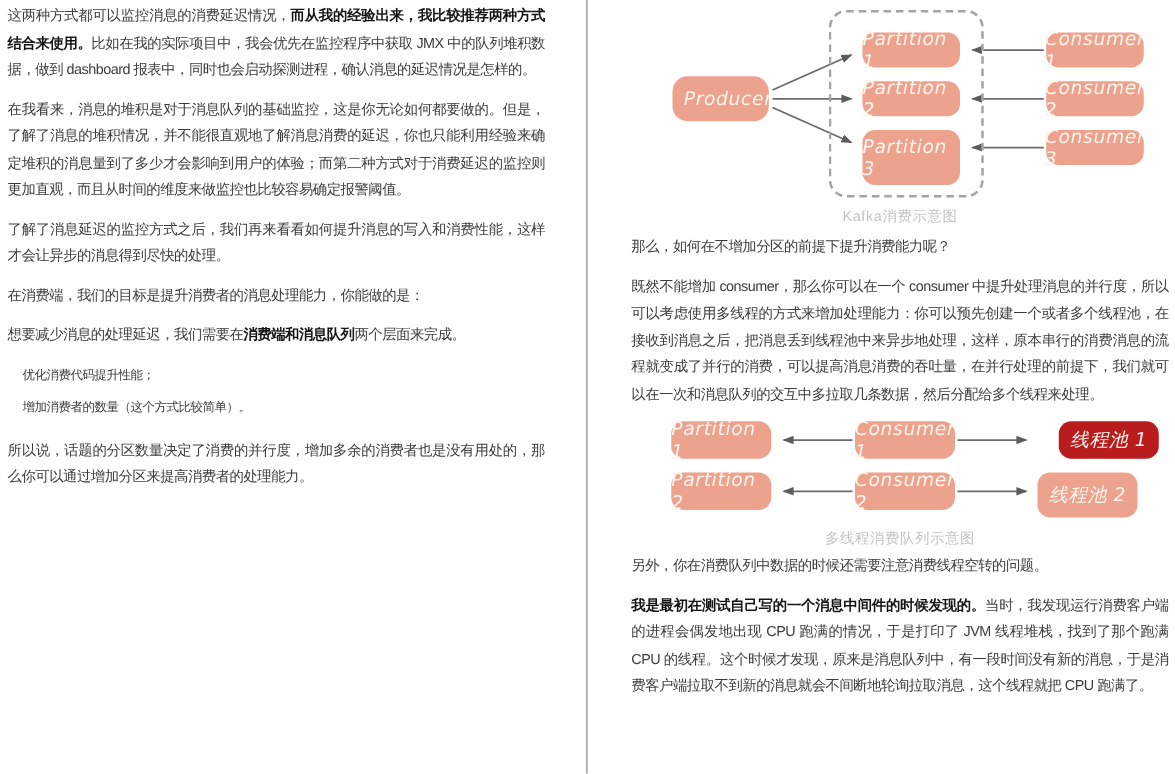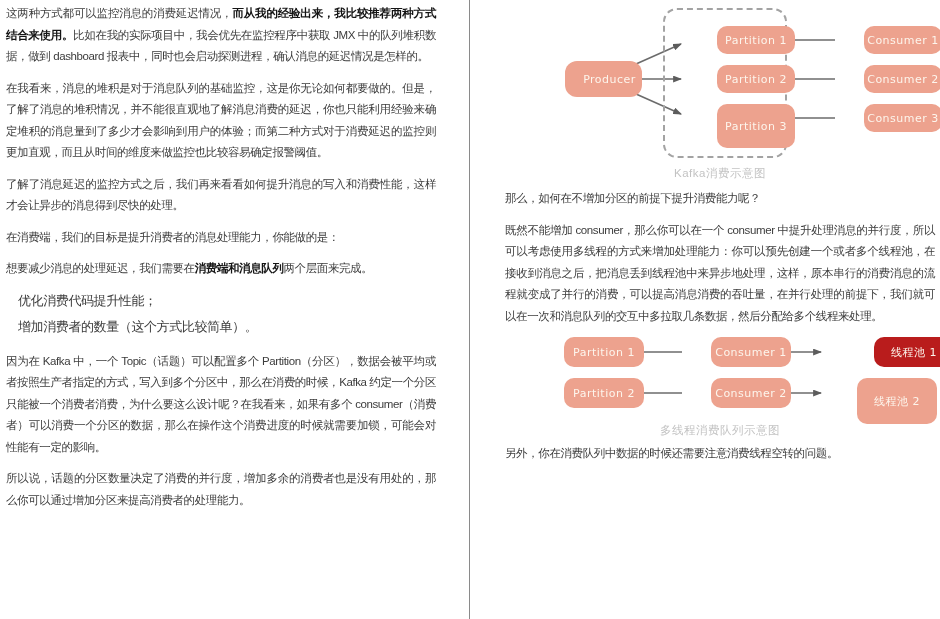--- a/index.html
+++ b/index.html
@@ -14,31 +14,30 @@
   .divider{position:absolute;left:469px;top:0;width:1px;height:619px;background:#8a8a8a;}
   p.body{
     margin:0 0 10px 0;font-size:11.5px;line-height:21.5px;letter-spacing:-0.4px;
     text-align:justify;color:#3c3c3c;
   }
   p.body .bold{font-weight:700;color:#141414;}
   h2.section{
     margin:8px 0 11px 0;font-size:14.5px;line-height:22px;font-weight:700;color:#1a1a1a;letter-spacing:-0.2px;
   }
   .blist{margin:10px 0 13px 0;padding:0 0 0 12px;}
-  .blist .li{font-size:13px;line-height:21.5px;letter-spacing:-0.4px;margin-bottom:5px;color:#3c3c3c;}
+  .blist .li{font-size:10px;line-height:21.5px;letter-spacing:-0.4px;margin-bottom:5px;color:#3c3c3c;}
   
   .diagram{position:relative;}
   .diagram-1{height:188px;margin:0 0 0 0;}
   .diagram-2{height:106px;margin:8px 0 0 0;}
   .dbox{
     position:absolute;box-sizing:border-box;border-radius:10px;
     display:flex;align-items:center;justify-content:center;
-    font-size:11px;letter-spacing:0.5px;
+    font-size:15px;font-style:italic;letter-spacing:0.5px;
     font-family:"DejaVu Sans","Liberation Sans",sans-serif;
-    margin-left:27px;
   }
   .dashed-group{
     position:absolute;border:2px dashed #a3a3a3;border-radius:14px;box-sizing:border-box;
   }
   .arrow-layer{position:absolute;left:0;top:0;}
   .caption{
     position:absolute;left:0;width:100%;text-align:center;
     font-size:11.5px;letter-spacing:0.5px;color:#c3c3c3;
   }
   .rp-top{margin-top:14px;margin-bottom:0;}
@@ -54,21 +53,20 @@
   <div class="col col-left">
     <p class="body"><span>这两种方式都可以监控消息的消费延迟情况，</span><span class="bold">而从我的经验出来，我比较推荐两种方式结合来使用。</span><span>比如在我的实际项目中，我会优先在监控程序中获取 JMX 中的队列堆积数据，做到 dashboard 报表中，同时也会启动探测进程，确认消息的延迟情况是怎样的。</span></p>
     <p class="body"><span>在我看来，消息的堆积是对于消息队列的基础监控，这是你无论如何都要做的。但是，了解了消息的堆积情况，并不能很直观地了解消息消费的延迟，你也只能利用经验来确定堆积的消息量到了多少才会影响到用户的体验；而第二种方式对于消费延迟的监控则更加直观，而且从时间的维度来做监控也比较容易确定报警阈值。</span></p>
     <p class="body"><span>了解了消息延迟的监控方式之后，我们再来看看如何提升消息的写入和消费性能，这样才会让异步的消息得到尽快的处理。</span></p>
     <p class="body"><span>在消费端，我们的目标是提升消费者的消息处理能力，你能做的是：</span></p>
     <p class="body"><span>想要减少消息的处理延迟，我们需要在</span><span class="bold">消费端和消息队列</span><span>两个层面来完成。</span></p>
     <div class="blist">
       <div class="li">优化消费代码提升性能；</div>
       <div class="li">增加消费者的数量（这个方式比较简单）。</div>
     </div>
-    <p class="body"><span>因为在 Kafka 中，一个 Topic（话题）可以配置多个 Partition（分区），数据会被平均或者按照生产者指定的方式，写入到多个分区中，那么在消费的时候，Kafka 约定一个分区只能被一个消费者消费，为什么要这么设计呢？在我看来，如果有多个 consumer（消费者）可以消费一个分区的数据，那么在操作这个消费进度的时候就需要加锁，可能会对性能有一定的影响。</span></p>
     <p class="body"><span>所以说，话题的分区数量决定了消费的并行度，增加多余的消费者也是没有用处的，那么你可以通过增加分区来提高消费者的处理能力。</span></p>
   </div>
 
   <div class="divider"></div>
 
   <div class="col col-right">
 
     <div class="diagram diagram-1">
       <svg class="arrow-layer" width="430" height="188">
         <defs>
@@ -107,20 +105,21 @@
         <line x1="177" y1="15" x2="122" y2="15" stroke="#6b6b6b" stroke-width="1.4" marker-end="url(#ah2)"></line>
         <line x1="261" y1="15" x2="316" y2="15" stroke="#6b6b6b" stroke-width="1.4" marker-end="url(#ah2)"></line>
         <line x1="177" y1="56" x2="122" y2="56" stroke="#6b6b6b" stroke-width="1.4" marker-end="url(#ah2)"></line>
         <line x1="261" y1="56" x2="316" y2="56" stroke="#6b6b6b" stroke-width="1.4" marker-end="url(#ah2)"></line>
       </svg>
       <div class="dbox" style="left:32px;top:0;width:80px;height:30px;background:#eda28e;color:#fdf5ec;">Partition 1</div>
       <div class="dbox" style="left:179px;top:0;width:80px;height:30px;background:#eda28e;color:#fdf5ec;">Consumer 1</div>
       <div class="dbox" style="left:342px;top:0;width:80px;height:30px;background:#b91c1c;color:#fdf5ec;">线程池 1</div>
       <div class="dbox" style="left:32px;top:41px;width:80px;height:30px;background:#eda28e;color:#fdf5ec;">Partition 2</div>
       <div class="dbox" style="left:179px;top:41px;width:80px;height:30px;background:#eda28e;color:#fdf5ec;">Consumer 2</div>
-      <div class="dbox" style="left:325px;top:41px;width:80px;height:46px;background:#eda28e;color:#fdf5ec;">线程池 2</div>
+      <div class="dbox" style="left:325px;top:41px;width:80px;height:36px;background:#eda28e;color:#fdf5ec;">线程池 2</div>
       <div class="caption" style="top:86px;">多线程消费队列示意图</div>
     </div>
 
     <p class="body rp-note"><span>另外，你在消费队列中数据的时候还需要注意消费线程空转的问题。</span></p>
+    <p class="body rp-story"><span class="bold">我是最初在测试自己写的一个消息中间件的时候发现的。</span><span>当时，我发现运行消费客户端的进程会偶发地出现 CPU 跑满的情况，于是打印了 JVM 线程堆栈，找到了那个跑满 CPU 的线程。这个时候才发现，原来是消息队列中，有一段时间没有新的消息，于是消费客户端拉取不到新的消息就会不间断地轮询拉取消息，这个线程就把 CPU 跑满了。</span></p>
   </div>
 
 </div>
 
 </body></html>

